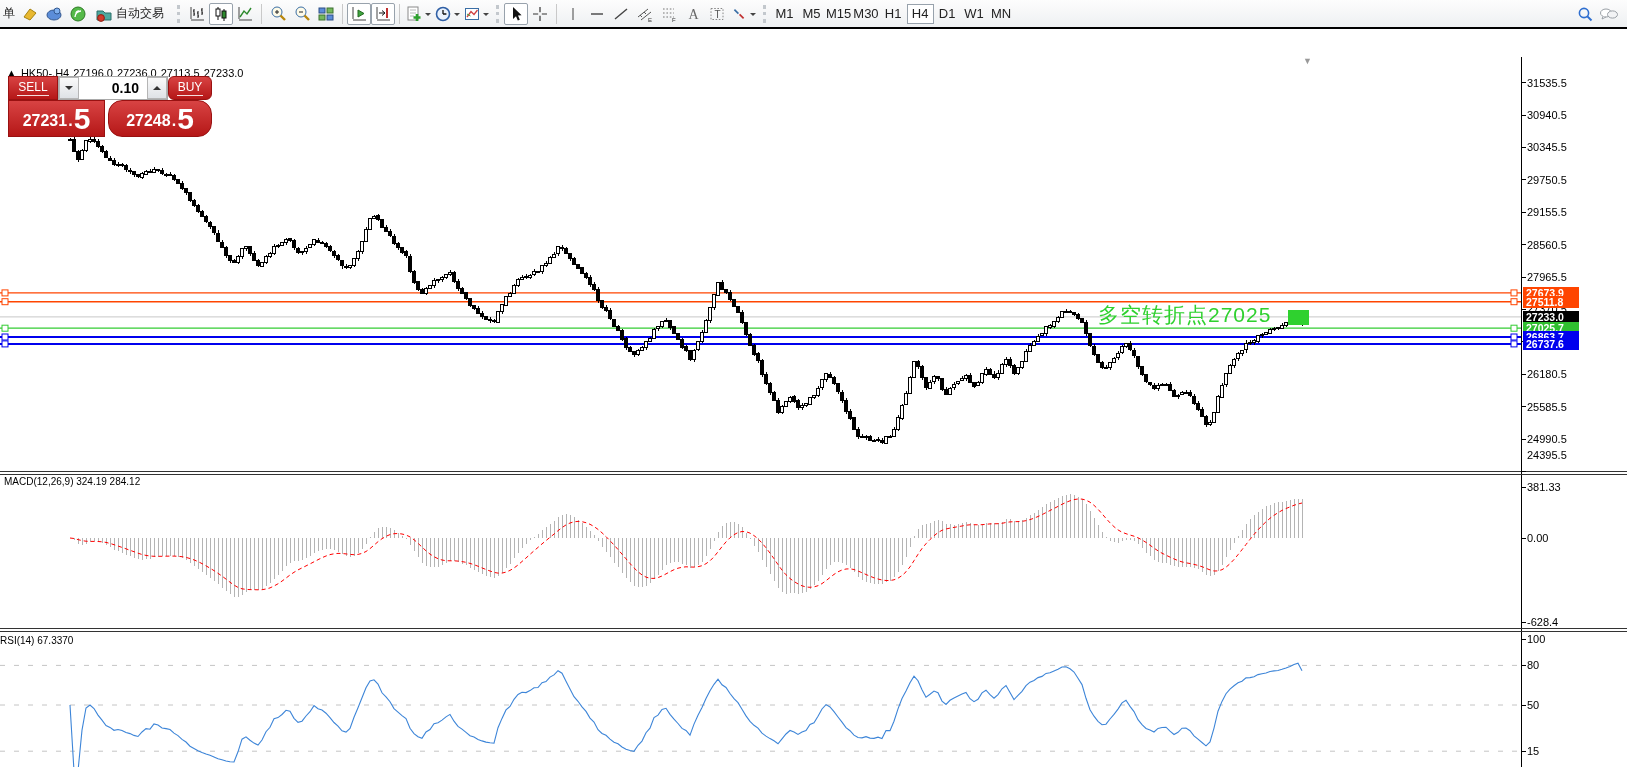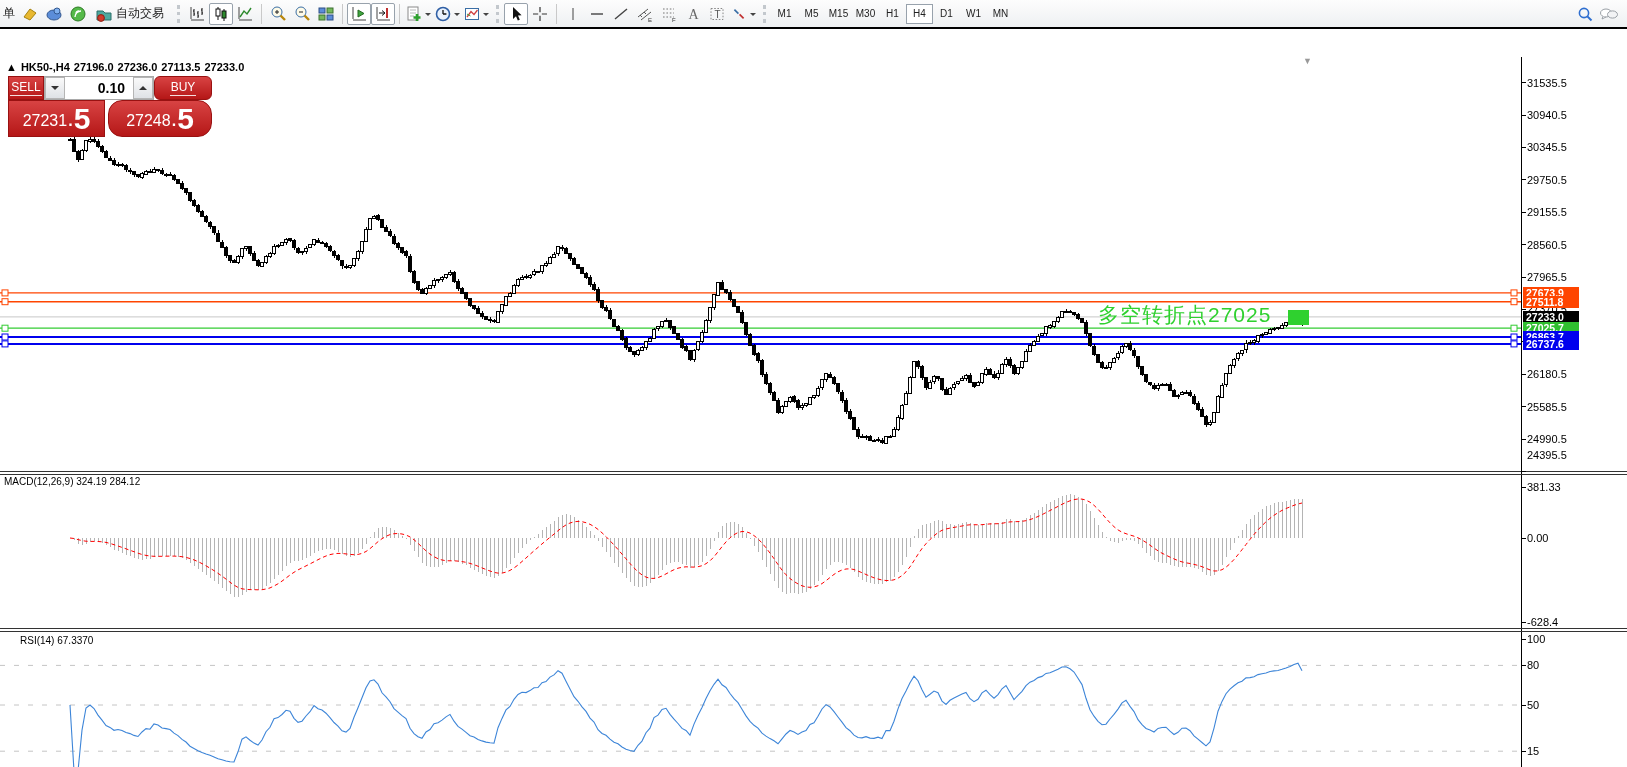--- a/index.html
+++ b/index.html
@@ -7,59 +7,59 @@
   
   #toolbar{position:absolute;left:0;top:0;width:1627px;height:27px;
     background:linear-gradient(#fdfdfd,#eef0f2);display:flex;align-items:center;z-index:40;}
   .tb-btn{height:22px;min-width:24px;display:flex;align-items:center;justify-content:center;
     border:1px solid transparent;border-radius:2px;box-sizing:border-box;flex:0 0 auto;}
   .tb-btn.active{background:#fff;border-color:#98a2ac;}
   .tb-text{font-size:12px;color:#222;padding:0 3px;white-space:nowrap;}
   .caret{width:0;height:0;border:3px solid transparent;border-top-color:#444;margin:4px 1px 0 2px;}
   .sep{width:1px;height:20px;background:#c9c9c9;margin:0 4px;flex:0 0 auto;}
   .grip{width:0;height:18px;border-left:3px dotted #c3c8cd;margin:0 5px;flex:0 0 auto;}
-  .tf-btn{min-width:27px;height:20px;font-size:10px;color:#222;display:flex;align-items:center;
+  .tf-btn{min-width:27px;height:20px;font-size:13px;color:#222;display:flex;align-items:center;
     justify-content:center;border:1px solid transparent;box-sizing:border-box;flex:0 0 auto;}
   .tf-btn.active{background:#fff;border-color:#98a2ac;}
   #tb-spacer{flex:1 1 auto;}
   
   #chart-window{position:absolute;left:0;top:27px;width:1627px;height:740px;background:#fff;
     border-top:2px solid #000;box-sizing:border-box;}
   #chart-svg{position:absolute;left:0;top:0;z-index:1;}
   #labels-layer{position:absolute;left:0;top:0;width:1627px;height:767px;z-index:5;pointer-events:none;}
   .axis-lbl{position:absolute;font-size:11px;color:#000;white-space:nowrap;}
   .level-lbl{position:absolute;left:1523px;width:56px;height:12px;font-size:10.5px;font-weight:bold;
     color:#fff;text-align:left;padding:0 0 0 3px;line-height:12px;box-sizing:border-box;}
   .pane-lbl{position:absolute;font-size:10px;color:#000;white-space:nowrap;}
-  #chart-header{position:absolute;left:6px;top:32px;font-size:11px;font-weight:bold;color:#000;z-index:6;}
+  #chart-header{position:absolute;left:6px;top:38px;font-size:11px;font-weight:normal;color:#000;z-index:6;}
   #chart-header span{margin-right:4px;}
   #shift-marker{position:absolute;left:1303px;top:27px;font-size:9px;color:#999;z-index:6;}
   
   #annotation{position:absolute;left:1098px;top:272px;width:200px;font-size:21px;font-weight:normal;
     white-space:nowrap;z-index:6;letter-spacing:1px;}
   #buy-marker{position:absolute;left:1288px;top:281px;width:21px;height:15px;z-index:6;}
   
   #trade-panel{position:absolute;left:8px;top:47px;width:204px;z-index:20;
     font-family:"Liberation Sans",sans-serif;}
   .tp-row1{display:flex;height:24px;}
   .tp-red{background:linear-gradient(#d84343,#b51717);border:1px solid #991111;color:#fff;box-sizing:border-box;}
-  .tp-selltop{width:36px;display:flex;align-items:center;justify-content:center;font-size:12px;}
+  .tp-selltop{width:50px;display:flex;align-items:center;justify-content:center;font-size:12px;}
   .tp-buytop{width:44px;display:flex;align-items:center;justify-content:center;font-size:12px;border-radius:6px;}
   .tp-selltop span,.tp-buytop span{border-bottom:1px solid rgba(255,255,255,.85);padding:0 1px 1px;}
   .tp-vol{width:110px;display:flex;background:#fff;border:1px solid #a9a9a9;box-sizing:border-box;}
   .tp-step{width:20px;background:linear-gradient(#fafafa,#dfe2e6);border:1px solid #b5b5b5;
     display:flex;align-items:center;justify-content:center;box-sizing:border-box;}
   .tri{width:0;height:0;border:4px solid transparent;}
   .tri.down{border-top-color:#333;margin-top:4px;}
   .tri.up{border-bottom-color:#333;margin-bottom:4px;}
   .tp-volval{flex:1;font-size:14px;font-weight:bold;color:#000;display:flex;align-items:center;
     justify-content:flex-end;padding-right:8px;}
   .tp-row2{display:flex;height:37px;margin-top:0;}
   .tp-price{display:flex;align-items:flex-end;justify-content:center;padding-bottom:2px;}
-  .tp-price .int{font-size:16px;font-weight:normal;line-height:26px;}
+  .tp-price .int{font-size:16px;font-weight:bold;line-height:26px;}
   .tp-price .dot{font-size:16px;font-weight:bold;line-height:26px;margin:0 1px;}
   .tp-price .frac{font-size:30px;font-weight:bold;line-height:30px;}
   .tp-price.sell{width:97px;margin-right:3px;}
   .tp-price.buy{width:104px;border-radius:14px;}
   svg.icon{display:block;}
 </style>
 </head>
 <body>
 
 <div id="toolbar">
@@ -689,21 +689,21 @@
       <div class="axis-lbl" style="left: 1527px; top: 670px;">50</div>
       <div class="axis-lbl" style="left: 1527px; top: 716.2px;">15</div>
       <div class="axis-lbl" style="left: 1527px; top: 736px;">0</div>
       <div class="level-lbl" style="left: 1523px; top: 257.882px; background: rgb(255, 69, 0);">27673.9</div>
       <div class="level-lbl" style="left: 1523px; top: 266.711px; background: rgb(255, 69, 0);">27511.8</div>
       <div class="level-lbl" style="left: 1523px; top: 281.897px; background: rgb(0, 0, 0);">27233.0</div>
       <div class="level-lbl" style="left: 1523px; top: 293.187px; background: rgb(47, 191, 47);">27025.7</div>
       <div class="level-lbl" style="left: 1523px; top: 302.011px; background: rgb(0, 0, 238);">26863.7</div>
       <div class="level-lbl" style="left: 1523px; top: 308.879px; background: rgb(0, 0, 238);">26737.6</div>
       <div class="pane-lbl" style="left: 4px; top: 447px;">MACD(12,26,9) 324.19 284.12</div>
-      <div class="pane-lbl" style="left: 20px; top: 606px;">RSI(14) 67.3370</div>
+      <div class="pane-lbl" style="left: 0; top: 606px;">RSI(14) 67.3370</div>
     </div>
 
   <div id="chart-header">
     <span>▲</span><span>HK50-,H4</span><span>27196.0</span><span>27236.0</span><span>27113.5</span><span>27233.0</span>
   </div>
 
   <div id="shift-marker">▼</div>
 
   <div id="trade-panel">
     <div class="tp-row1">

